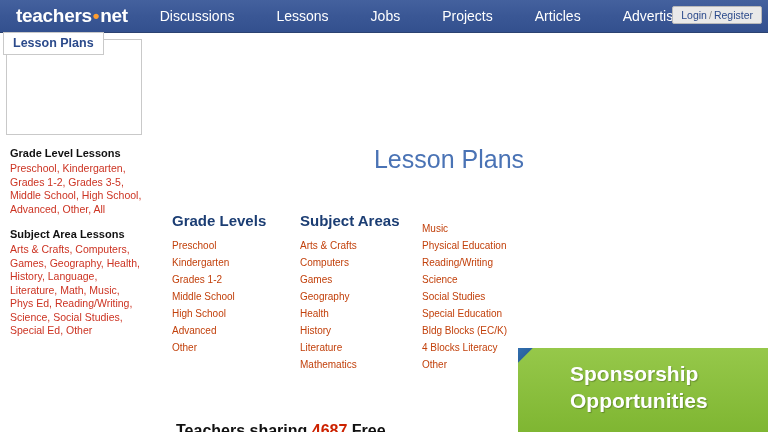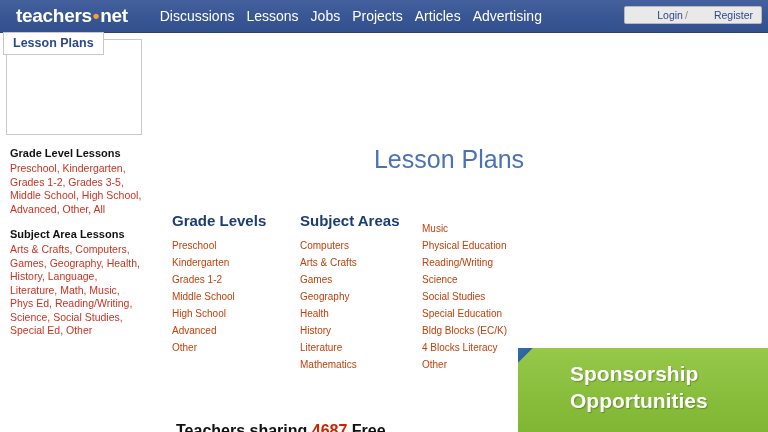--- a/index.html
+++ b/index.html
@@ -41,42 +41,42 @@
     color: #ff9d2e;
     font-size: 19px;
     padding: 0 1px;
   }
   .brand .net {
     color: #ffffff;
   }
   .navlinks {
     display: flex;
     align-items: center;
-    gap: 12px;
+    gap: 42px;
     margin-left: 18px;
   }
   .navlinks a {
     color: #ffffff;
     font-size: 14px;
     text-decoration: none;
     white-space: nowrap;
   }
   .auth {
     position: absolute;
     right: 6px;
     top: 6px;
     background: #e9e9e9;
     border: 1px solid #b9b9b9;
     border-radius: 2px;
     padding: 2px 8px;
     font-size: 10.5px;
     color: #2b4a8b;
     white-space: nowrap;
   }
-  .auth a { color: #2b4a8b; text-decoration: none; margin-left: 24px; }
+  .auth a { color: #2b4a8b; text-decoration: none; }
   .auth .sep { color: #888; padding: 0 2px; }
 
   
   .sidebar {
     position: absolute;
     left: 0;
     top: 33px;
     width: 150px;
   }
   .panel {
@@ -274,22 +274,22 @@
         <li><a href="#">Middle School</a></li>
         <li><a href="#">High School</a></li>
         <li><a href="#">Advanced</a></li>
         <li><a href="#">Other</a></li>
       </ul>
     </div>
 
     <div class="col col-subject">
       <div class="col-h">Subject Areas</div>
       <ul>
+        <li><a href="#">Arts &amp; Crafts</a></li>
         <li><a href="#">Computers</a></li>
-        <li><a href="#">Arts &amp; Crafts</a></li>
         <li><a href="#">Games</a></li>
         <li><a href="#">Geography</a></li>
         <li><a href="#">Health</a></li>
         <li><a href="#">History</a></li>
         <li><a href="#">Literature</a></li>
         <li><a href="#">Mathematics</a></li>
       </ul>
     </div>
 
     <div class="col col-subject2">

